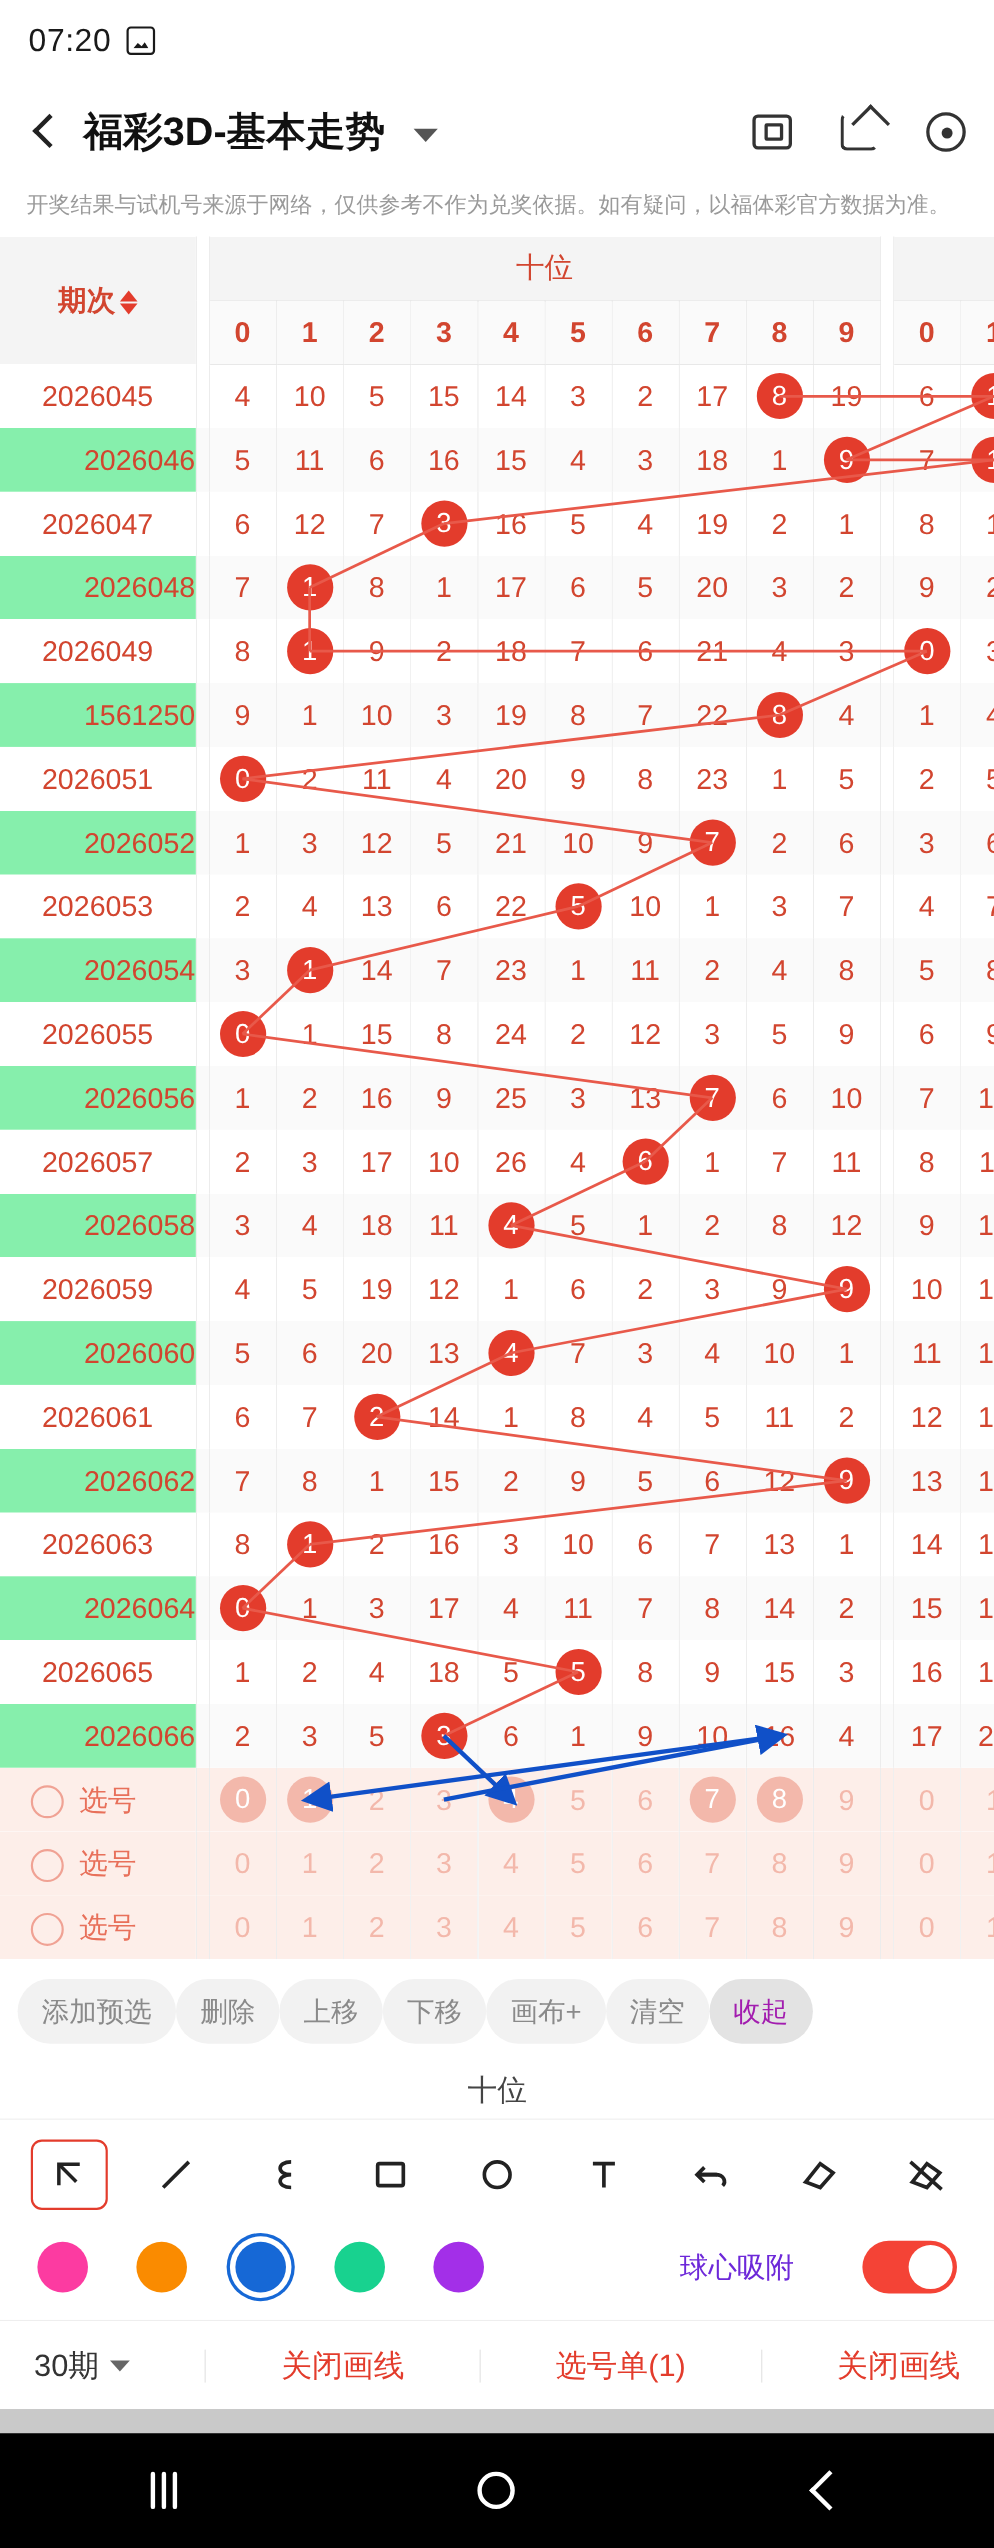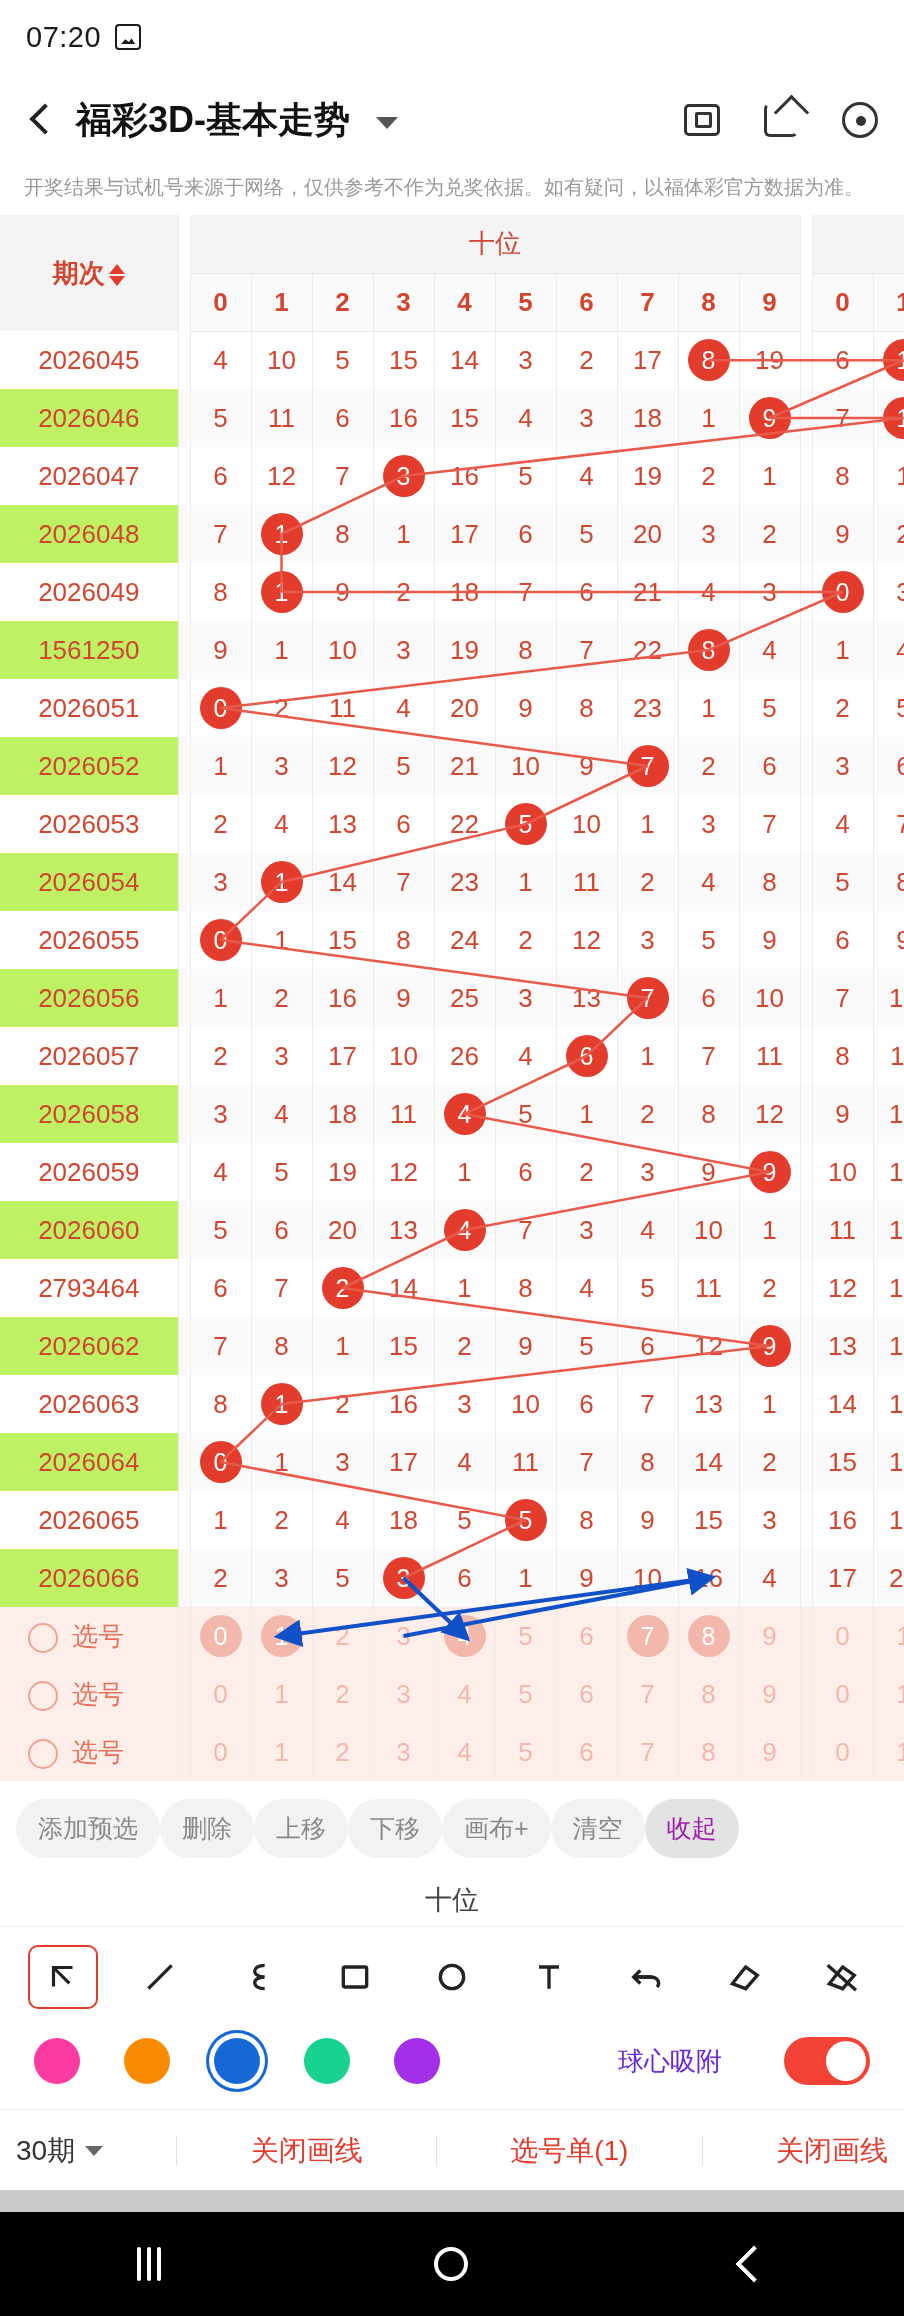--- a/index.html
+++ b/index.html
@@ -122,21 +122,21 @@
     background: #f4f4f4; color: #333; font-size: 27px; width: 178px;
     border-right: 1px solid #e4e4e4;
   }
   .qici-cell {
     width: 178px; color: #333; font-size: 27px; background: #fff;
     border-right: 1px solid #eee; text-align: center;
   }
   tr.odd td { background: #ffffff; }
   tr.even td { background: #fafafa; }
   tr.odd td.qici-cell { background: #ffffff; }
-  tr.even td.qici-cell { background: #bef264; }
+  tr.even td.qici-cell { background: #86efac; text-align: right; }
   .sep-col { width: 12px; background: #fff; border-right:1px solid #e4e4e4; }
 
   .ball {
     display:inline-flex; align-items:center; justify-content:center;
     width: 42px; height: 42px; border-radius: 50%; background: #e33c2c; color:#fff;
     font-size: 25px;
   }
   .sort-arrows { display:inline-flex; flex-direction:column; margin-left:4px; vertical-align:middle; gap:2px;}
   .sort-arrows i { width:0;height:0;border-left:8px solid transparent;border-right:8px solid transparent;}
   .sort-arrows i.up { border-bottom:10px solid #e33c2c; }
@@ -190,21 +190,21 @@
   .switch {
     width: 86px; height: 48px; border-radius: 24px; background:#f44336; position:relative;
   }
   .switch::after {
     content:""; position:absolute; right:4px; top:4px; width:40px;height:40px;border-radius:50%;background:#fff;
   }
 
   
   .bottombar {
     display:flex; align-items:center; justify-content:space-between;
-    padding: 22px 16px; border-top:1px solid #eee; background:#fff;
+    padding: 22px 31px; border-top:1px solid #eee; background:#fff;
   }
   .bb-item { font-size: 28px; color:#e33c2c; }
   .bb-first { color:#333; display:flex; align-items:center; gap:10px;}
   .bb-div { width:1px; height:30px; background:#e2e2e2; }
   .caret-sm {
     width:0;height:0;border-left:9px solid transparent;border-right:9px solid transparent;border-top:10px solid #666;
   }
 
   
   .navbar {
@@ -571,21 +571,21 @@
           <td>7</td>
           <td>3</td>
           <td>4</td>
           <td>10</td>
           <td>1</td>
           <td class="sep-col"></td>
           <td>11</td>
           <td>14</td>
         </tr>
         <tr class="odd">
-          <td class="qici-cell">2793464</td>
+          <td class="qici-cell">2026061</td>
           <td class="sep-col"></td>
           <td>6</td>
           <td>7</td>
           <td><span class="ball">2</span></td>
           <td>14</td>
           <td>1</td>
           <td>8</td>
           <td>4</td>
           <td>5</td>
           <td>11</td>

